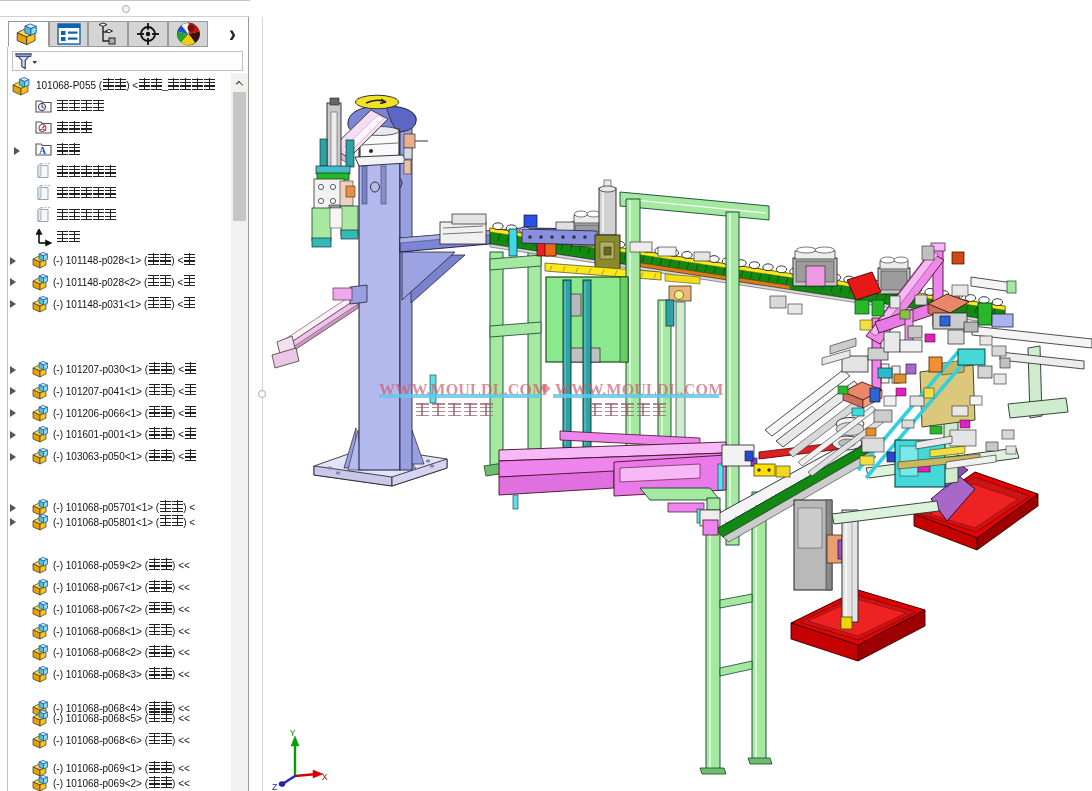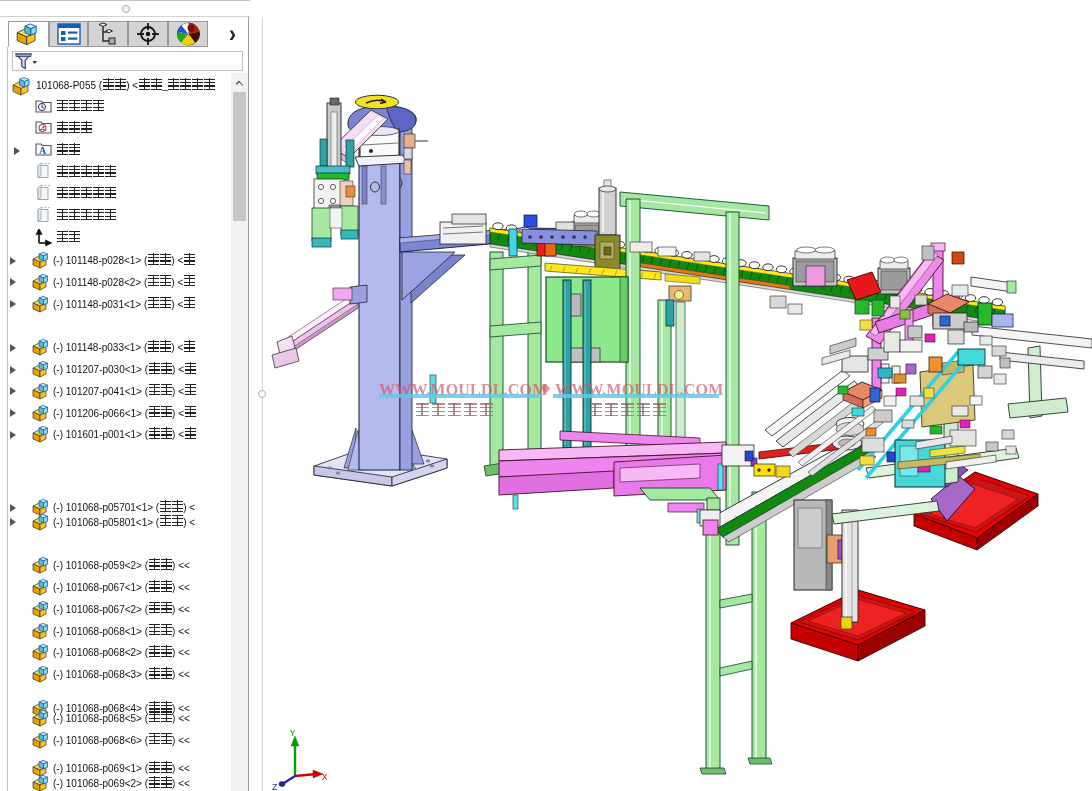--- a/index.html
+++ b/index.html
@@ -691,38 +691,20 @@
 </g>
 <g stroke="#1f5fa8" stroke-width="0.8">
 <polygon points="8,3 12,1.4 16.5,3.2 12.5,4.9" fill="#cdeef8"></polygon>
 <polygon points="8,3 12.5,4.9 12.5,10 8,8" fill="#56bcd8"></polygon>
 <polygon points="12.5,4.9 16.5,3.2 16.5,8.2 12.5,10" fill="#90d8ea"></polygon>
 </g>
             </svg>
           </span>
           <span class="rtx" style="left:45px">(-) 101148-p031&lt;1&gt; (<i class="c"></i><i class="c"></i>) &lt;<i class="c"></i></span>
         </div>
-<div class="row" style="top:264.2px">
-          <b class="ar" style="left:2px"></b>
-          <span class="ric" style="left:23px">
-            <svg width="19" height="19" viewBox="0 0 19 19">
-<g stroke="#333" stroke-width="0.7">
-<polygon points="2,8 8,5 15,8 9,11" fill="#ffd94d"></polygon>
-<polygon points="2,8 9,11 9,17 2,14" fill="#e8a200"></polygon>
-<polygon points="9,11 15,8 15,14 9,17" fill="#ffc21a"></polygon>
-</g>
-<g stroke="#1f5fa8" stroke-width="0.8">
-<polygon points="8,3 12,1.4 16.5,3.2 12.5,4.9" fill="#cdeef8"></polygon>
-<polygon points="8,3 12.5,4.9 12.5,10 8,8" fill="#56bcd8"></polygon>
-<polygon points="12.5,4.9 16.5,3.2 16.5,8.2 12.5,10" fill="#90d8ea"></polygon>
-</g>
-            </svg>
-          </span>
-          <span class="rtx" style="left:45px">(-) 101148-p033&lt;1&gt; (<i class="c"></i><i class="c"></i>) &lt;<i class="c"></i></span>
-        </div>
 <div class="row" style="top:286.0px">
           <b class="ar" style="left:2px"></b>
           <span class="ric" style="left:23px">
             <svg width="19" height="19" viewBox="0 0 19 19">
 <g stroke="#333" stroke-width="0.7">
 <polygon points="2,8 8,5 15,8 9,11" fill="#ffd94d"></polygon>
 <polygon points="2,8 9,11 9,17 2,14" fill="#e8a200"></polygon>
 <polygon points="9,11 15,8 15,14 9,17" fill="#ffc21a"></polygon>
 </g>
 <g stroke="#1f5fa8" stroke-width="0.8">
@@ -780,20 +762,38 @@
 <polygon points="9,11 15,8 15,14 9,17" fill="#ffc21a"></polygon>
 </g>
 <g stroke="#1f5fa8" stroke-width="0.8">
 <polygon points="8,3 12,1.4 16.5,3.2 12.5,4.9" fill="#cdeef8"></polygon>
 <polygon points="8,3 12.5,4.9 12.5,10 8,8" fill="#56bcd8"></polygon>
 <polygon points="12.5,4.9 16.5,3.2 16.5,8.2 12.5,10" fill="#90d8ea"></polygon>
 </g>
             </svg>
           </span>
           <span class="rtx" style="left:45px">(-) 101601-p001&lt;1&gt; (<i class="c"></i><i class="c"></i>) &lt;<i class="c"></i></span>
+        </div>
+<div class="row" style="top:373.2px">
+          <b class="ar" style="left:2px"></b>
+          <span class="ric" style="left:23px">
+            <svg width="19" height="19" viewBox="0 0 19 19">
+<g stroke="#333" stroke-width="0.7">
+<polygon points="2,8 8,5 15,8 9,11" fill="#ffd94d"></polygon>
+<polygon points="2,8 9,11 9,17 2,14" fill="#e8a200"></polygon>
+<polygon points="9,11 15,8 15,14 9,17" fill="#ffc21a"></polygon>
+</g>
+<g stroke="#1f5fa8" stroke-width="0.8">
+<polygon points="8,3 12,1.4 16.5,3.2 12.5,4.9" fill="#cdeef8"></polygon>
+<polygon points="8,3 12.5,4.9 12.5,10 8,8" fill="#56bcd8"></polygon>
+<polygon points="12.5,4.9 16.5,3.2 16.5,8.2 12.5,10" fill="#90d8ea"></polygon>
+</g>
+            </svg>
+          </span>
+          <span class="rtx" style="left:45px">(-) 103063-p050&lt;1&gt; (<i class="c"></i><i class="c"></i>) &lt;<i class="c"></i></span>
         </div>
 <div class="row" style="top:424px">
           <b class="ar" style="left:2px"></b>
           <span class="ric" style="left:23px">
             <svg width="19" height="19" viewBox="0 0 19 19">
 <g stroke="#333" stroke-width="0.7">
 <polygon points="2,8 8,5 15,8 9,11" fill="#ffd94d"></polygon>
 <polygon points="2,8 9,11 9,17 2,14" fill="#e8a200"></polygon>
 <polygon points="9,11 15,8 15,14 9,17" fill="#ffc21a"></polygon>
 </g>

